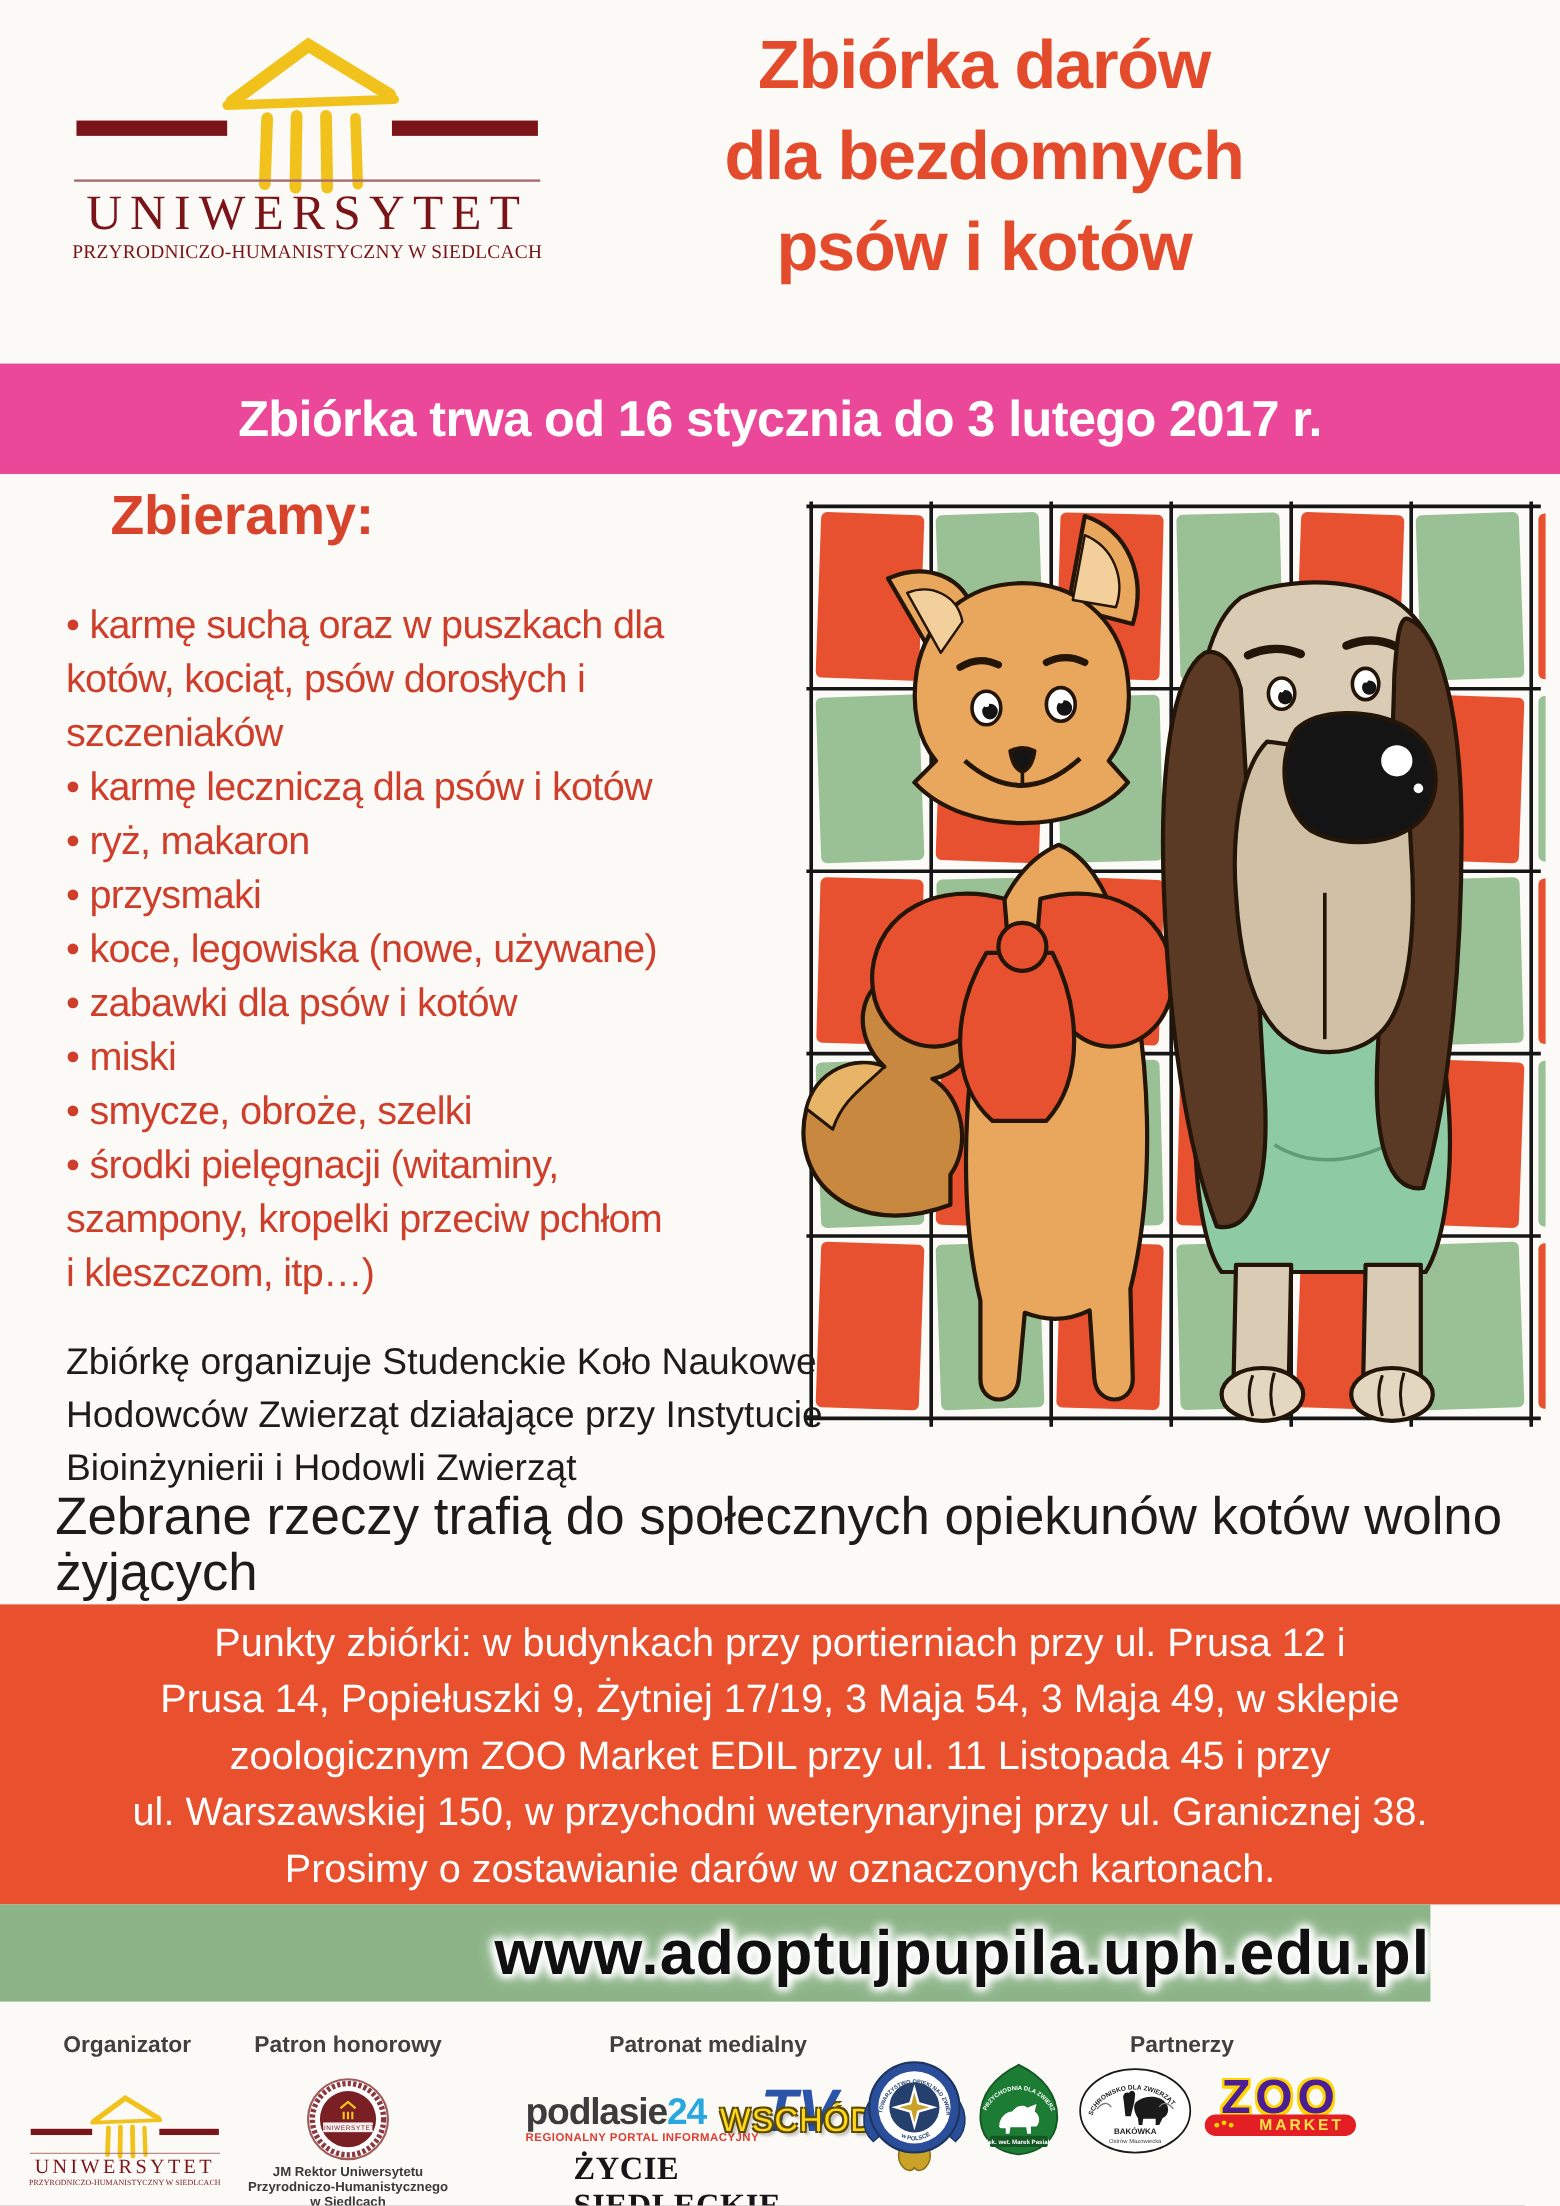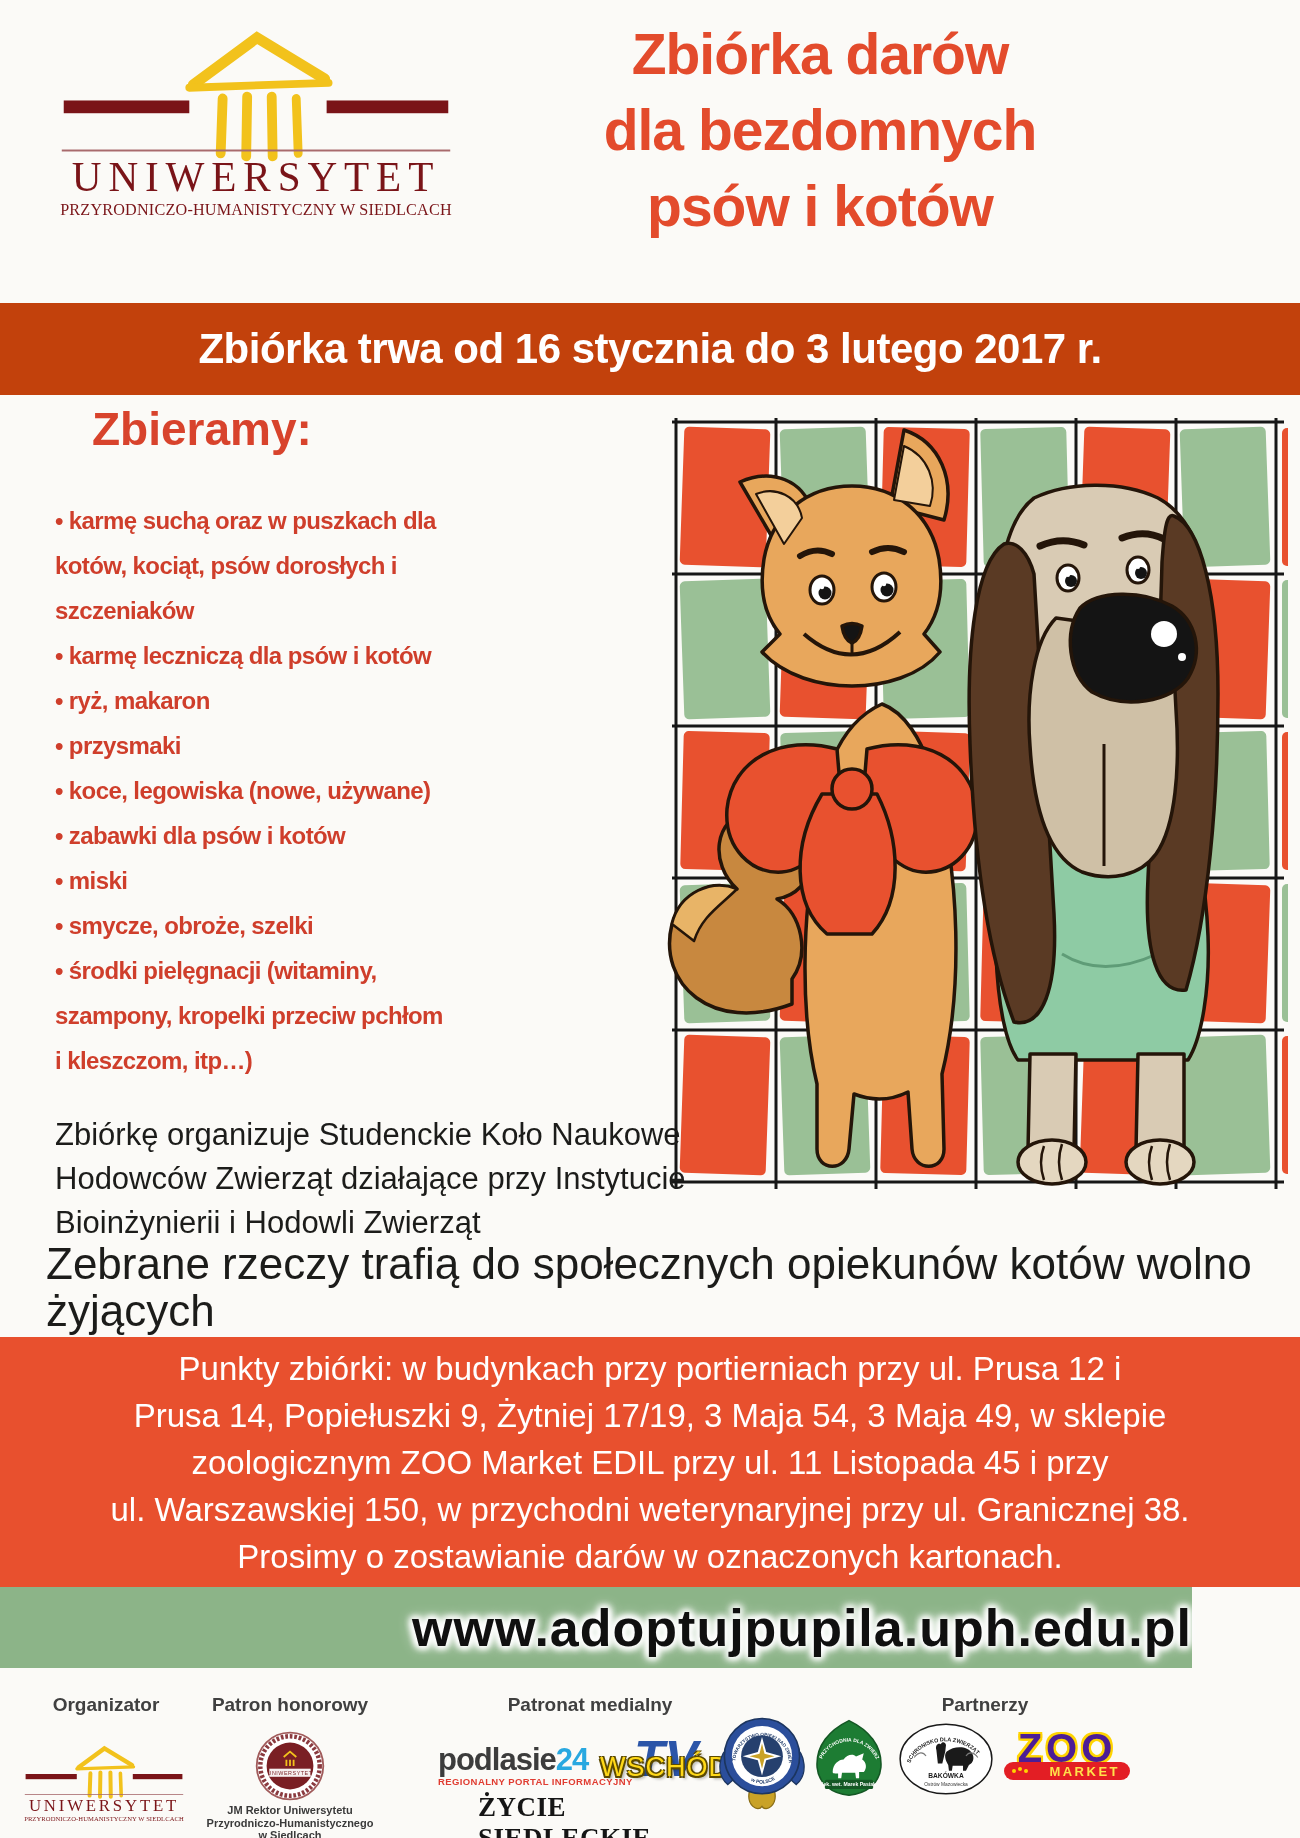--- a/index.html
+++ b/index.html
@@ -4,28 +4,28 @@
 <style>
   * { margin:0; padding:0; box-sizing:border-box; }
   body { background:#777; font-family:"Liberation Sans", sans-serif; }
   .poster { position:relative; width:1300px; height:1838px; background:#fbfaf7; overflow:hidden; margin:0 auto; }
 
   
   .uni-logo-header { position:absolute; left:50px; top:22px; width:412px; }
   .poster-title { position:absolute; left:540px; top:16px; width:560px; text-align:center;
     color:#e34b2c; font-weight:bold; font-size:57px; line-height:76px; letter-spacing:-1px; }
 
-  .date-banner { position:absolute; left:0; top:303px; width:1300px; height:92px; background:#c2410c;
+  .date-banner { position:absolute; left:0; top:303px; width:1300px; height:92px; background:#ec4899;
     display:flex; align-items:center; justify-content:center; }
   .date-banner span { color:#fff; font-size:42px; font-weight:bold; letter-spacing:-0.5px; }
 
   .zbieramy { position:absolute; left:92px; top:402px; color:#d8432c; font-size:46px; font-weight:bold; }
 
   .collect-list { position:absolute; left:55px; top:498px; width:590px; list-style:none;
-    color:#cf3e2b; font-size:24px; font-weight:bold; line-height:45px; letter-spacing:-0.6px; }
+    color:#cf3e2b; font-size:33px; font-weight:normal; line-height:45px; letter-spacing:-0.6px; }
   .collect-list li { white-space:pre-line; }
 
   .organizer-note { position:absolute; left:55px; top:1113px; width:700px; color:#1c1c1a;
     font-size:31px; line-height:44px; white-space:pre-line; }
 
   .destination-note { position:absolute; left:46px; top:1240px; width:1230px; color:#1c1c1a;
     font-size:44px; line-height:47px; white-space:pre-line; }
 
   .points-box { position:absolute; left:0; top:1337px; width:1300px; height:250px; background:#e8502e;
     display:flex; align-items:center; justify-content:center; }

